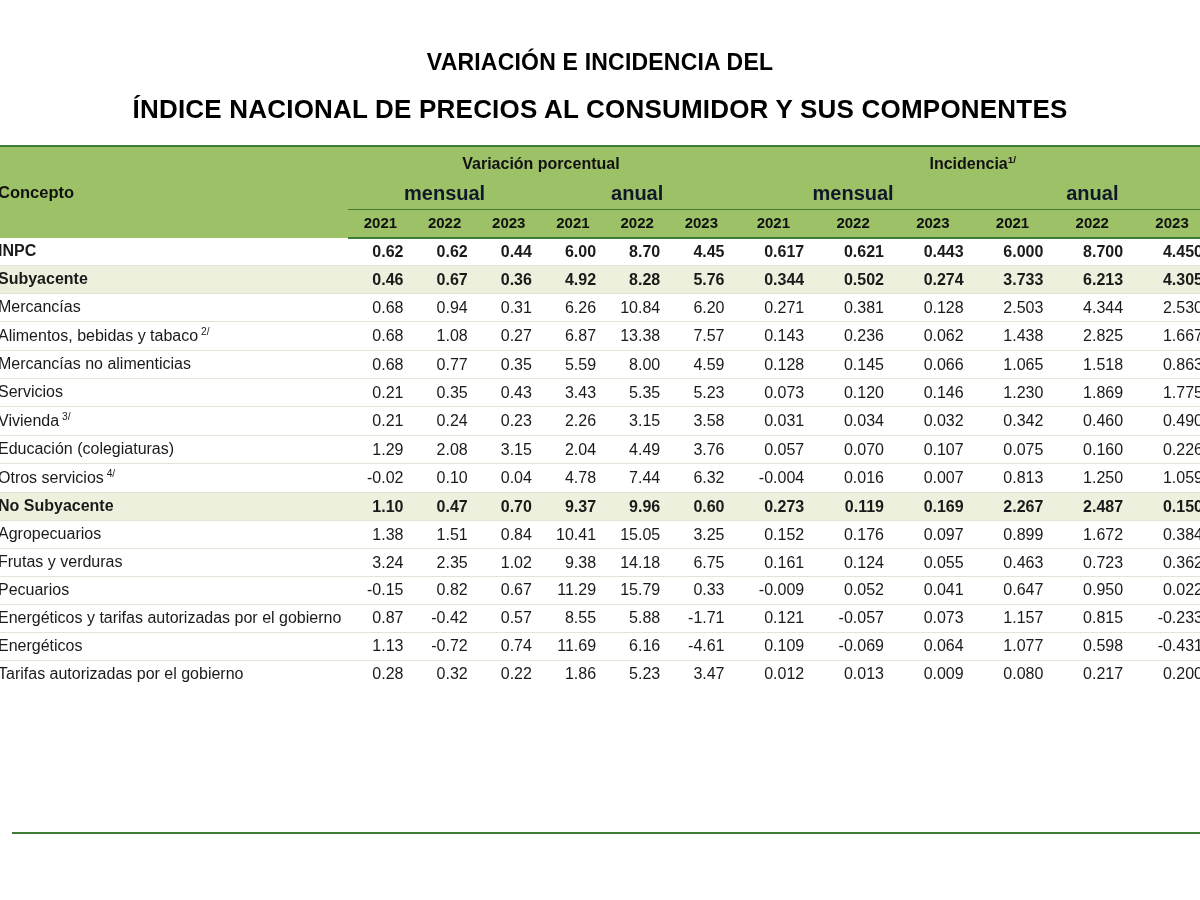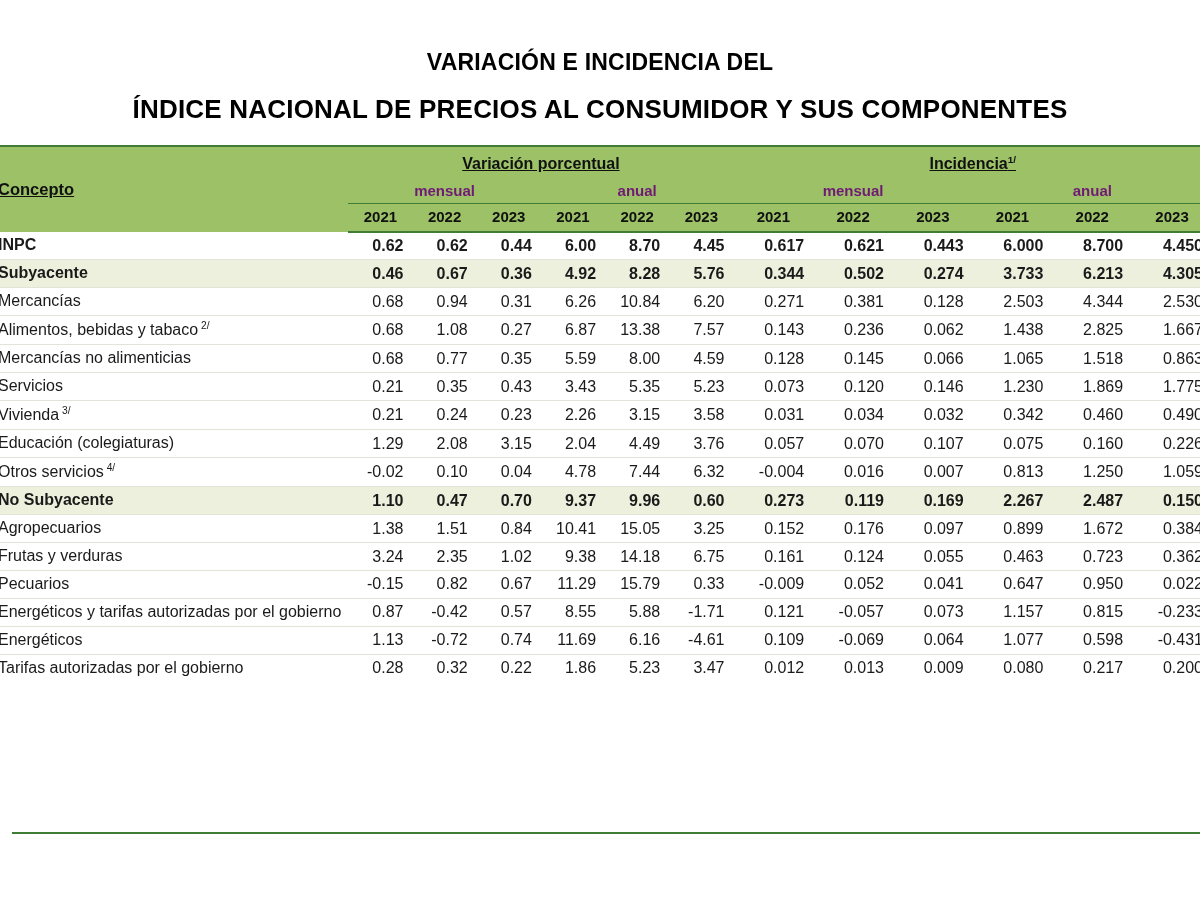--- a/index.html
+++ b/index.html
@@ -30,28 +30,28 @@
     border-collapse:collapse;width:1224px;table-layout:fixed;
     font-size:15.5px;
   }
   
   col.c-concepto{width:348px;}
   col.c-num{width:62px;}
   col.c-numwide{width:77px;}
 
   
   thead td,thead th{background:#9cc167;padding:0;}
-  .hdr-top-rule{border-top:2.5px solid #3f7d37;text-decoration:underline;}
+  .hdr-top-rule{border-top:2.5px solid #3f7d37;}
   .hdr-bot-rule{border-bottom:2.5px solid #3f7d37;}
   th.grouptitle{
     font-size:16px;font-weight:bold;color:#111;text-align:center;
     padding:7px 0 4px 0;vertical-align:bottom;
   }
   th.subgroup{
-    font-size:15px;font-weight:bold;color:#701a75;text-align:center;
+    font-size:20px;font-weight:bold;color:#0f172a;text-align:center;
     padding:5px 0 4px 0;
   }
   th.yearcell{
     font-size:15px;font-weight:bold;color:#111;text-align:center;
     padding:4px 0 6px 0;
     margin-top:44px;
   }
   th.concepto{
     font-size:16.5px;font-weight:bold;color:#111;text-align:left;
     padding-left:10px;vertical-align:middle;

